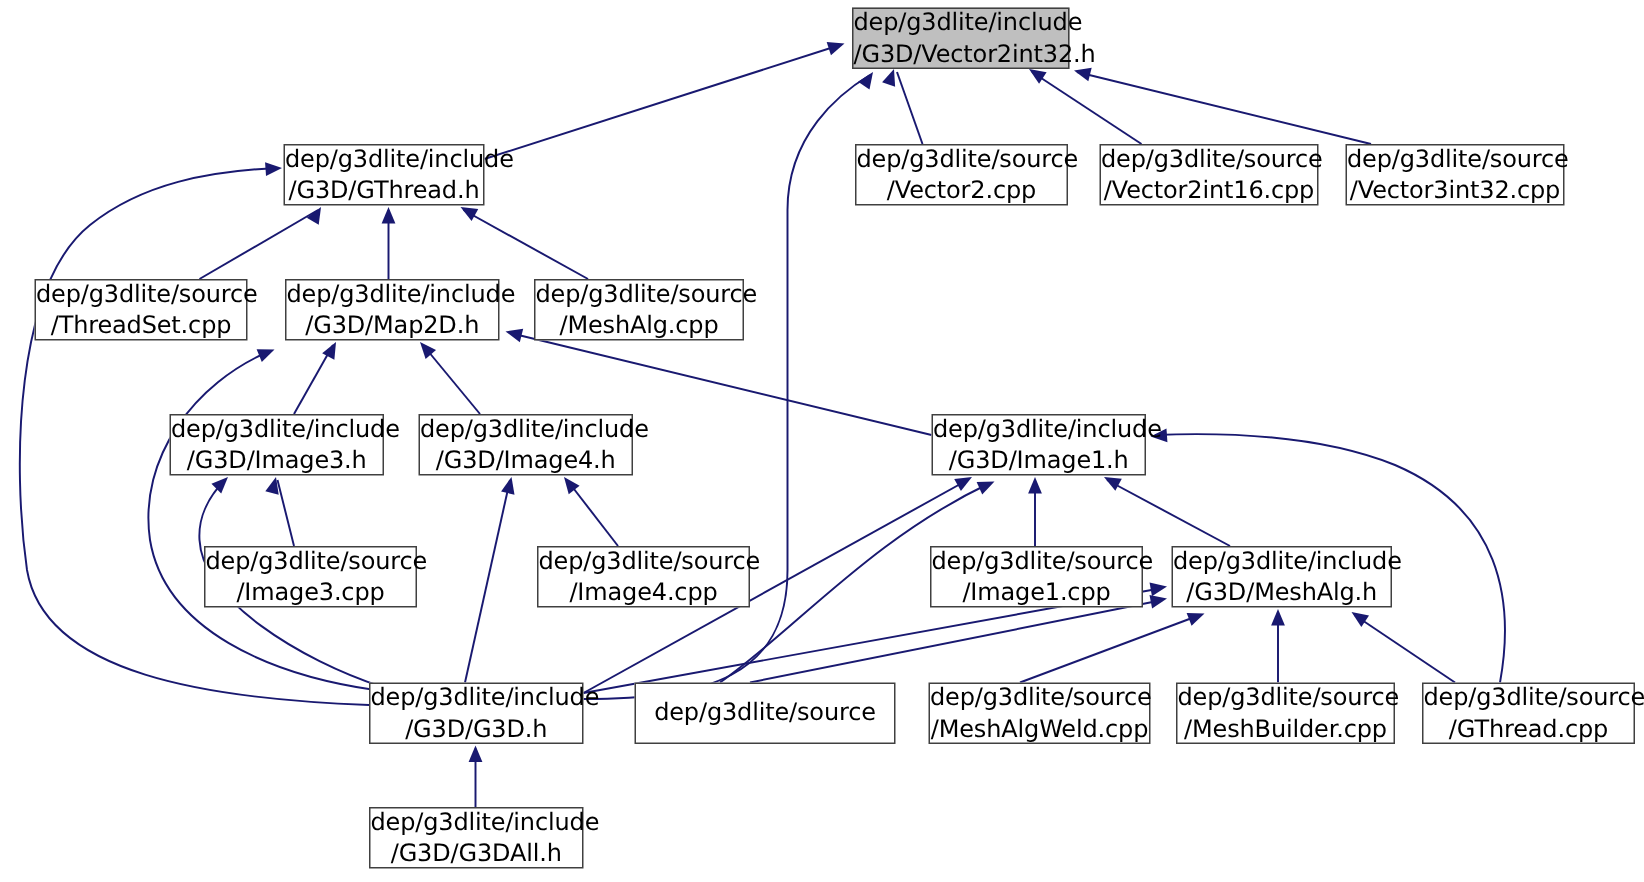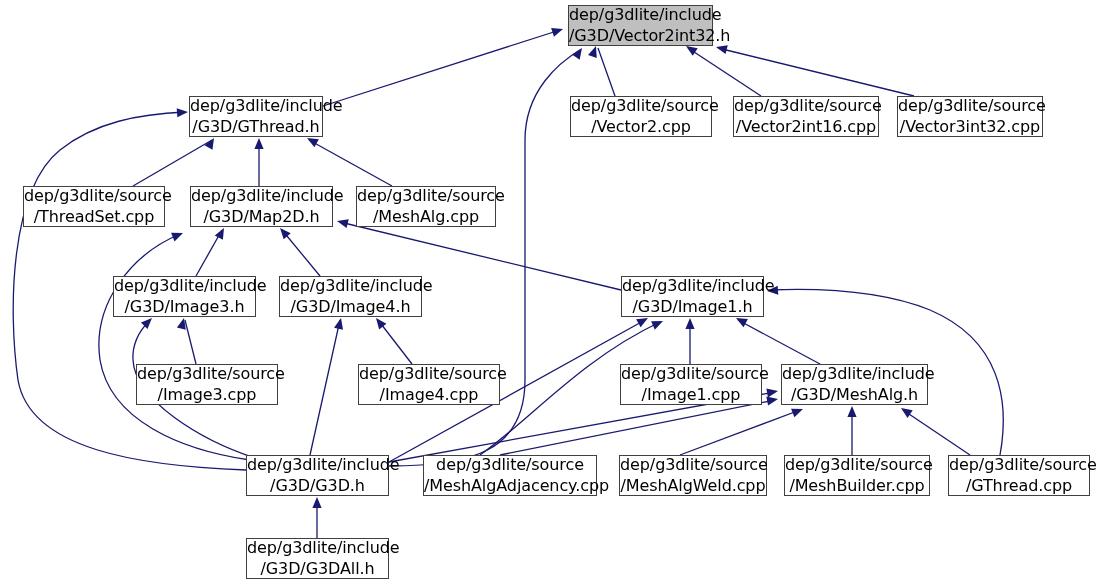--- a/index.html
+++ b/index.html
@@ -122,18 +122,18 @@
     <div class="node" style="left: 190px; top: 186px; width: 143px; height: 41px;"><span class="l1">dep/g3dlite/include</span><span class="l2">/G3D/Map2D.h</span></div>
     <div class="node" style="left: 356px; top: 186px; width: 140px; height: 41px;"><span class="l1">dep/g3dlite/source</span><span class="l2">/MeshAlg.cpp</span></div>
     <div class="node" style="left: 113px; top: 276px; width: 143px; height: 41px;"><span class="l1">dep/g3dlite/include</span><span class="l2">/G3D/Image3.h</span></div>
     <div class="node" style="left: 279px; top: 276px; width: 143px; height: 41px;"><span class="l1">dep/g3dlite/include</span><span class="l2">/G3D/Image4.h</span></div>
     <div class="node" style="left: 621px; top: 276px; width: 143px; height: 41px;"><span class="l1">dep/g3dlite/include</span><span class="l2">/G3D/Image1.h</span></div>
     <div class="node" style="left: 136px; top: 364px; width: 142px; height: 41px;"><span class="l1">dep/g3dlite/source</span><span class="l2">/Image3.cpp</span></div>
     <div class="node" style="left: 358px; top: 364px; width: 142px; height: 41px;"><span class="l1">dep/g3dlite/source</span><span class="l2">/Image4.cpp</span></div>
     <div class="node" style="left: 620px; top: 364px; width: 142px; height: 41px;"><span class="l1">dep/g3dlite/source</span><span class="l2">/Image1.cpp</span></div>
     <div class="node" style="left: 781px; top: 364px; width: 147px; height: 41px;"><span class="l1">dep/g3dlite/include</span><span class="l2">/G3D/MeshAlg.h</span></div>
     <div class="node" style="left: 246px; top: 455px; width: 143px; height: 41px;"><span class="l1">dep/g3dlite/include</span><span class="l2">/G3D/G3D.h</span></div>
-    <div class="node" style="left: 423px; top: 455px; width: 174px; height: 41px;"><span class="l1">dep/g3dlite/source</span><span class="l2">/MeshAlgAdjacency.cpp</span></div>
+    <div class="node" style="left: 423px; top: 455px; width: 174px; height: 41px;"><span class="l1">dep/g3dlite/source</span></div>
     <div class="node" style="left: 619px; top: 455px; width: 148px; height: 41px;"><span class="l1">dep/g3dlite/source</span><span class="l2">/MeshAlgWeld.cpp</span></div>
     <div class="node" style="left: 784px; top: 455px; width: 146px; height: 41px;"><span class="l1">dep/g3dlite/source</span><span class="l2">/MeshBuilder.cpp</span></div>
     <div class="node" style="left: 948px; top: 455px; width: 142px; height: 41px;"><span class="l1">dep/g3dlite/source</span><span class="l2">/GThread.cpp</span></div>
     <div class="node" style="left: 246px; top: 538px; width: 143px; height: 41px;"><span class="l1">dep/g3dlite/include</span><span class="l2">/G3D/G3DAll.h</span></div>
   </div>
 
 </body></html>

